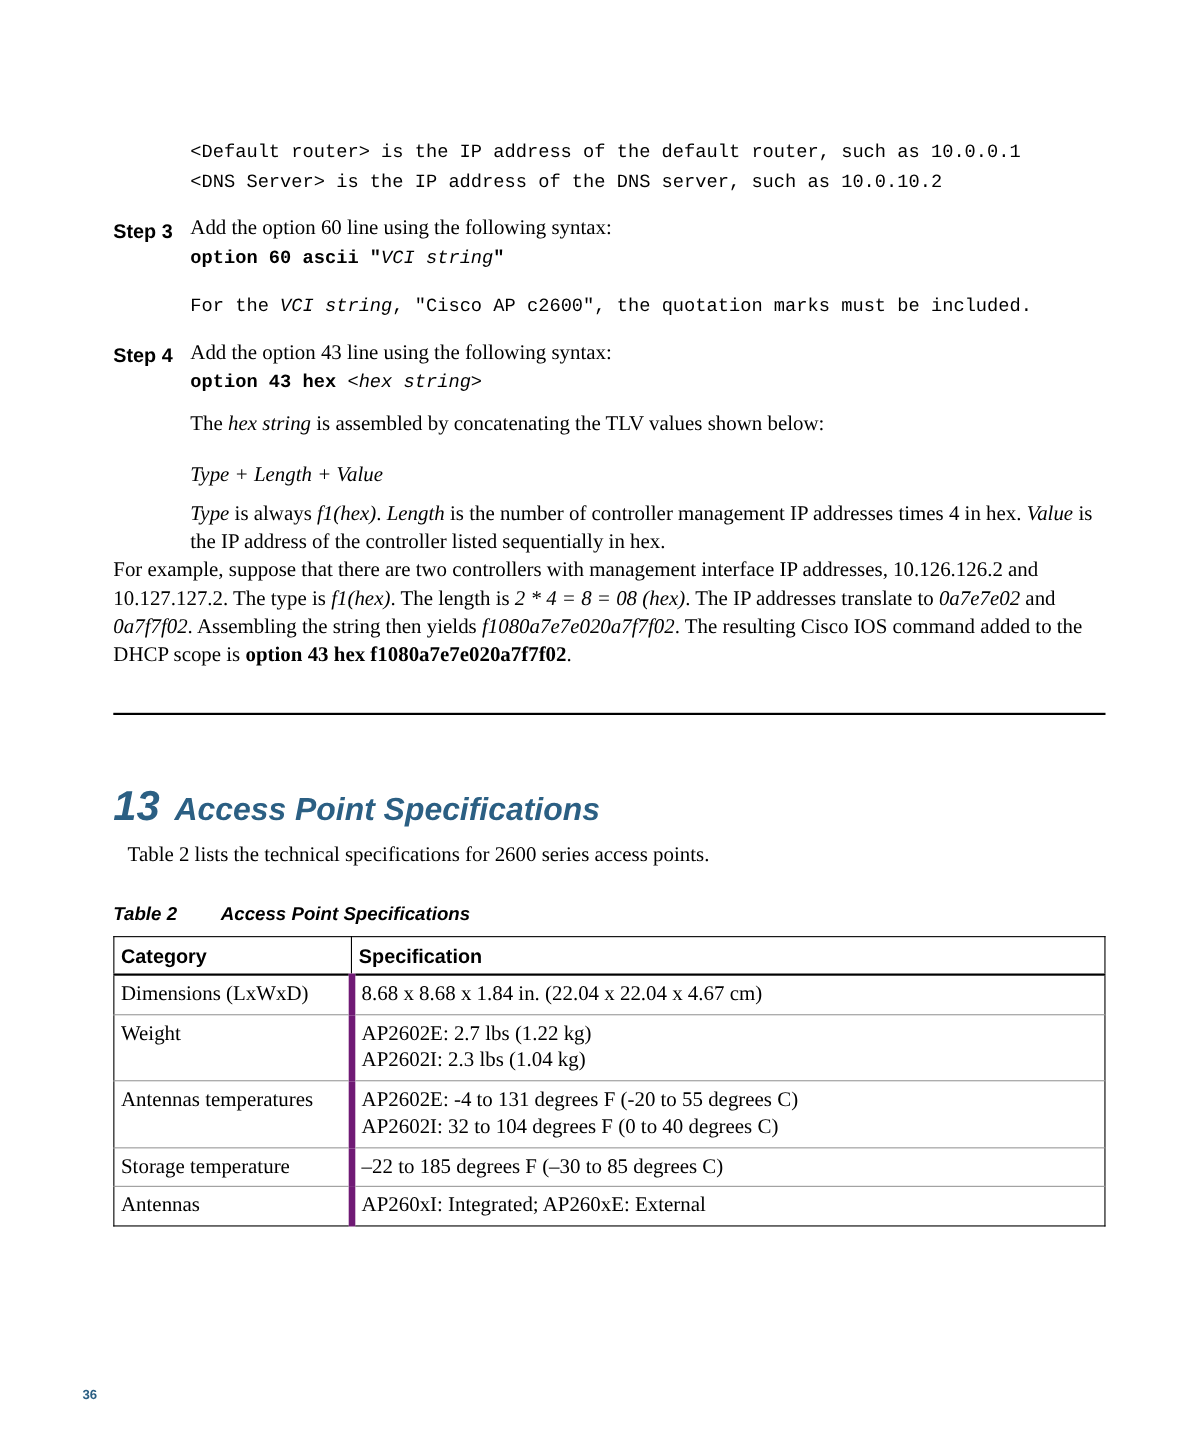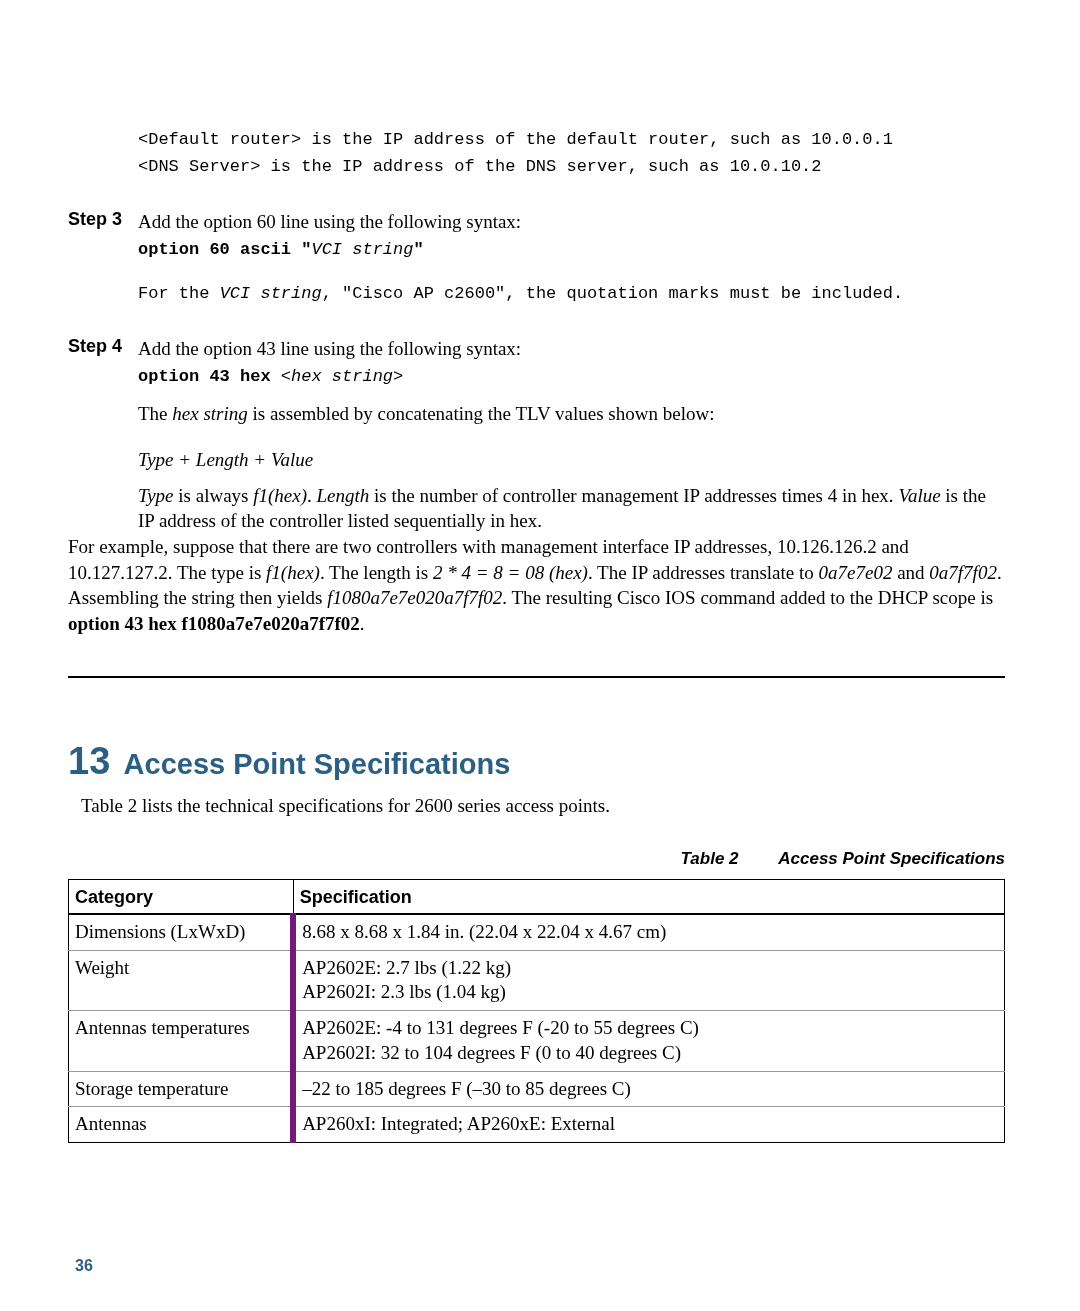--- a/index.html
+++ b/index.html
@@ -6,33 +6,33 @@
       margin: 0;
       padding: 0;
       font-family: "Times New Roman", Times, serif;
       font-size: 19px;
       background: #fff;
       color: #000;
     }
     .page {
       width: 1080px;
       min-height: 1311px;
-      padding: 125px 75px 40px 68px;
+      padding: 125px 75px 40px 103px;
       box-sizing: border-box;
       position: relative;
     }
     .mono {
       font-family: "Courier New", Courier, monospace;
       font-size: 17px;
       line-height: 1.35;
     }
     .step-row {
       display: flex;
-      align-items: flex-start;
-      margin-top: 30px;
+      align-items: flex-end;
+      margin-top: 16px;
     }
     .step-label {
       width: 70px;
       flex: 0 0 70px;
       font-family: Arial, Helvetica, sans-serif;
       font-weight: bold;
       font-size: 18px;
     }
     .step-body {
       flex: 1;
@@ -53,20 +53,21 @@
       line-height: 1.35;
     }
     .section-divider {
       border-top: 2px solid #000;
       margin-top: 40px;
       margin-bottom: 62px;
     }
     .section-heading {
       margin-bottom: 10px;
       font-family: Arial, Helvetica, sans-serif;
+      font-style: italic;
     }
     .section-number {
       font-size: 38px;
       font-weight: bold;
       color: #2b5f83;
       vertical-align: baseline;
     }
     .section-title {
       font-size: 29px;
       font-weight: bold;
@@ -74,21 +75,20 @@
       vertical-align: baseline;
       margin-left: 8px;
     }
     .table-caption {
       font-family: Arial, Helvetica, sans-serif;
       font-style: italic;
       font-weight: bold;
       font-size: 17px;
       margin-top: 30px;
       margin-bottom: 10px;
-      text-align: right;
     }
     .table-caption .tc-label {
       display: inline-block;
     }
     .table-caption .tc-title {
       display: inline-block;
       margin-left: 35px;
     }
     .spec-table {
       width: 100%;
@@ -118,21 +118,21 @@
     }
     .spec-table tr:last-child td {
       border-bottom: 1px solid #000;
     }
     .page-footer {
       position: absolute;
       left: 75px;
       bottom: 36px;
       font-family: Arial, Helvetica, sans-serif;
       font-weight: bold;
-      font-size: 16px;
+      font-size: 12px;
       color: #2b5f83;
     }
   </style>
 </head>
 <body>
 
 <div class="page">
 
   <div class="indent-block mono">
     <div class="code-line">&lt;Default router&gt; is the IP address of the default router, such as 10.0.0.1</div>

